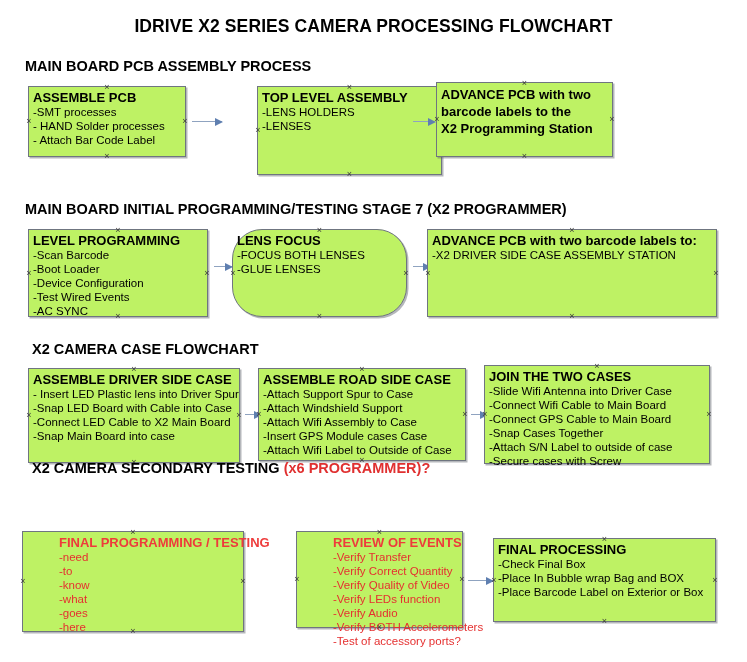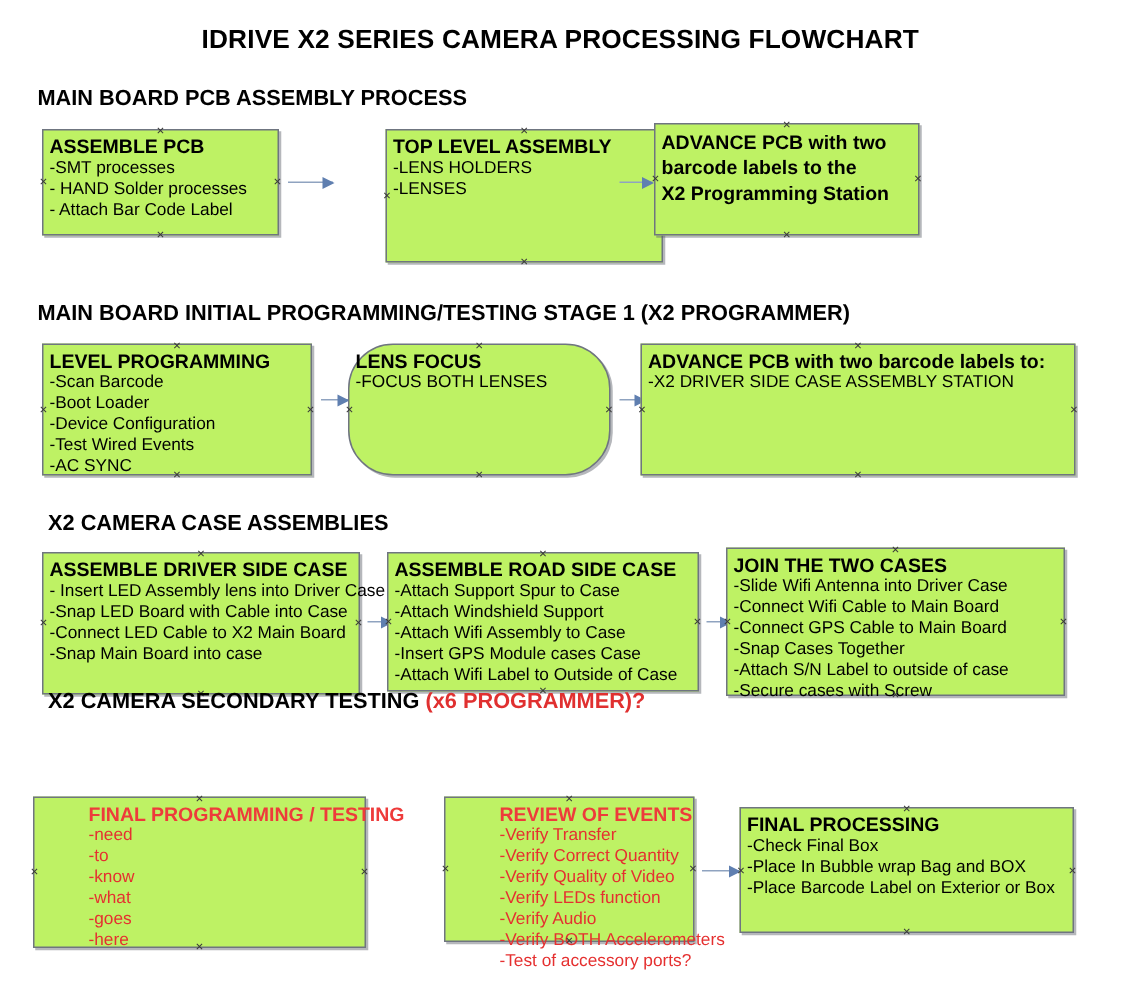--- a/index.html
+++ b/index.html
@@ -158,21 +158,21 @@
       <div class="node-title">barcode labels to the</div>
       <div class="node-title"> X2 Programming Station</div>
     </div>
     <span class="xh" style="left:50%; top:0;"></span>
     <span class="xh" style="left:50%; top:100%;"></span>
     <span class="xh" style="left:0; top:50%;"></span>
     <span class="xh" style="left:100%; top:50%;"></span>
   </div>
 
   <div class="section-head" style="left:25px; top:201px;">
-    <span>MAIN BOARD INITIAL PROGRAMMING/TESTING STAGE 1 (X2 PROGRAMMER)</span>
+    <span>MAIN BOARD INITIAL PROGRAMMING/TESTING STAGE 7 (X2 PROGRAMMER)</span>
   </div>
 
   <div class="node" style="left:28px; top:229px; width:180px; height:88px;">
     <div class="inner">
       <div class="node-title">LEVEL PROGRAMMING</div>
       <div class="node-line">-Scan Barcode</div>
       <div class="node-line">-Boot Loader</div>
       <div class="node-line">-Device Configuration</div>
       <div class="node-line">-Test Wired Events</div>
       <div class="node-line">-AC SYNC</div>
@@ -184,20 +184,21 @@
   </div>
 
   <div class="conn" style="left:214px; top:266px; width:18px;">
       <span class="arrow"></span>
     </div>
 
   <div class="node" style="left:232px; top:229px; width:175px; height:88px;border-radius:30px;">
     <div class="inner">
       <div class="node-title">LENS FOCUS</div>
       <div class="node-line">-FOCUS BOTH LENSES</div>
+      <div class="node-line">-GLUE LENSES</div>
     </div>
     <span class="xh" style="left:50%; top:0;"></span>
     <span class="xh" style="left:50%; top:100%;"></span>
     <span class="xh" style="left:0; top:50%;"></span>
     <span class="xh" style="left:100%; top:50%;"></span>
   </div>
 
   <div class="conn" style="left:413px; top:266px; width:17px;">
       <span class="arrow"></span>
     </div>
@@ -207,27 +208,27 @@
       <div class="node-title">ADVANCE PCB with two barcode labels to:</div>
       <div class="node-line">-X2 DRIVER  SIDE  CASE  ASSEMBLY STATION</div>
     </div>
     <span class="xh" style="left:50%; top:0;"></span>
     <span class="xh" style="left:50%; top:100%;"></span>
     <span class="xh" style="left:0; top:50%;"></span>
     <span class="xh" style="left:100%; top:50%;"></span>
   </div>
 
   <div class="section-head" style="left:32px; top:341px;">
-    <span>X2 CAMERA CASE ASSEMBLIES</span>
+    <span>X2 CAMERA CASE FLOWCHART</span>
   </div>
 
   <div class="node" style="left:28px; top:368px; width:212px; height:95px;">
     <div class="inner">
       <div class="node-title">ASSEMBLE DRIVER SIDE CASE</div>
-      <div class="node-line">- Insert LED Assembly lens into Driver Case</div>
+      <div class="node-line">- Insert LED Plastic lens into Driver Spur</div>
       <div class="node-line">-Snap LED Board with Cable into Case</div>
       <div class="node-line">-Connect LED Cable to X2 Main Board</div>
       <div class="node-line">-Snap Main Board into case</div>
     </div>
     <span class="xh" style="left:50%; top:0;"></span>
     <span class="xh" style="left:50%; top:100%;"></span>
     <span class="xh" style="left:0; top:50%;"></span>
     <span class="xh" style="left:100%; top:50%;"></span>
   </div>
 

